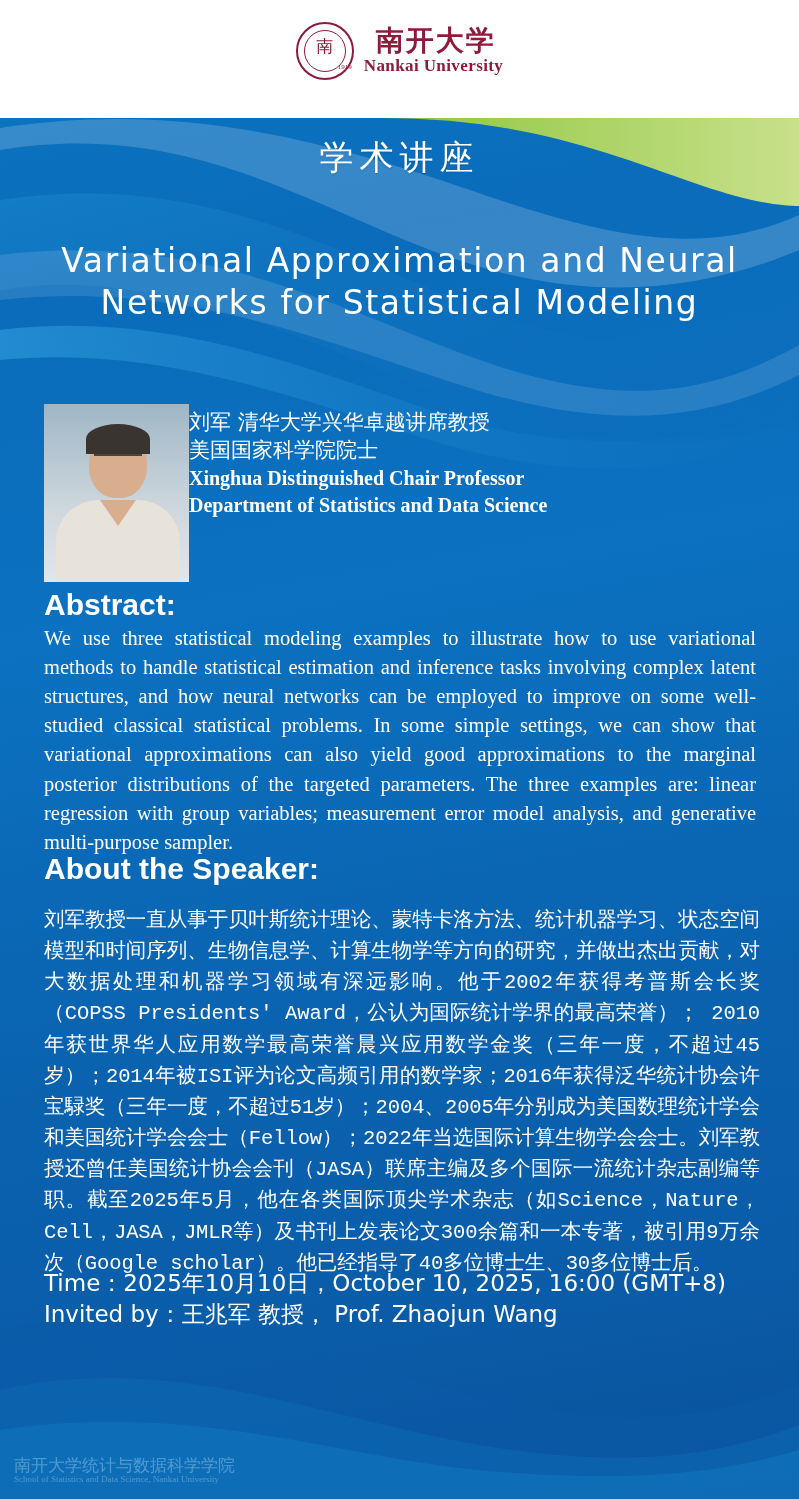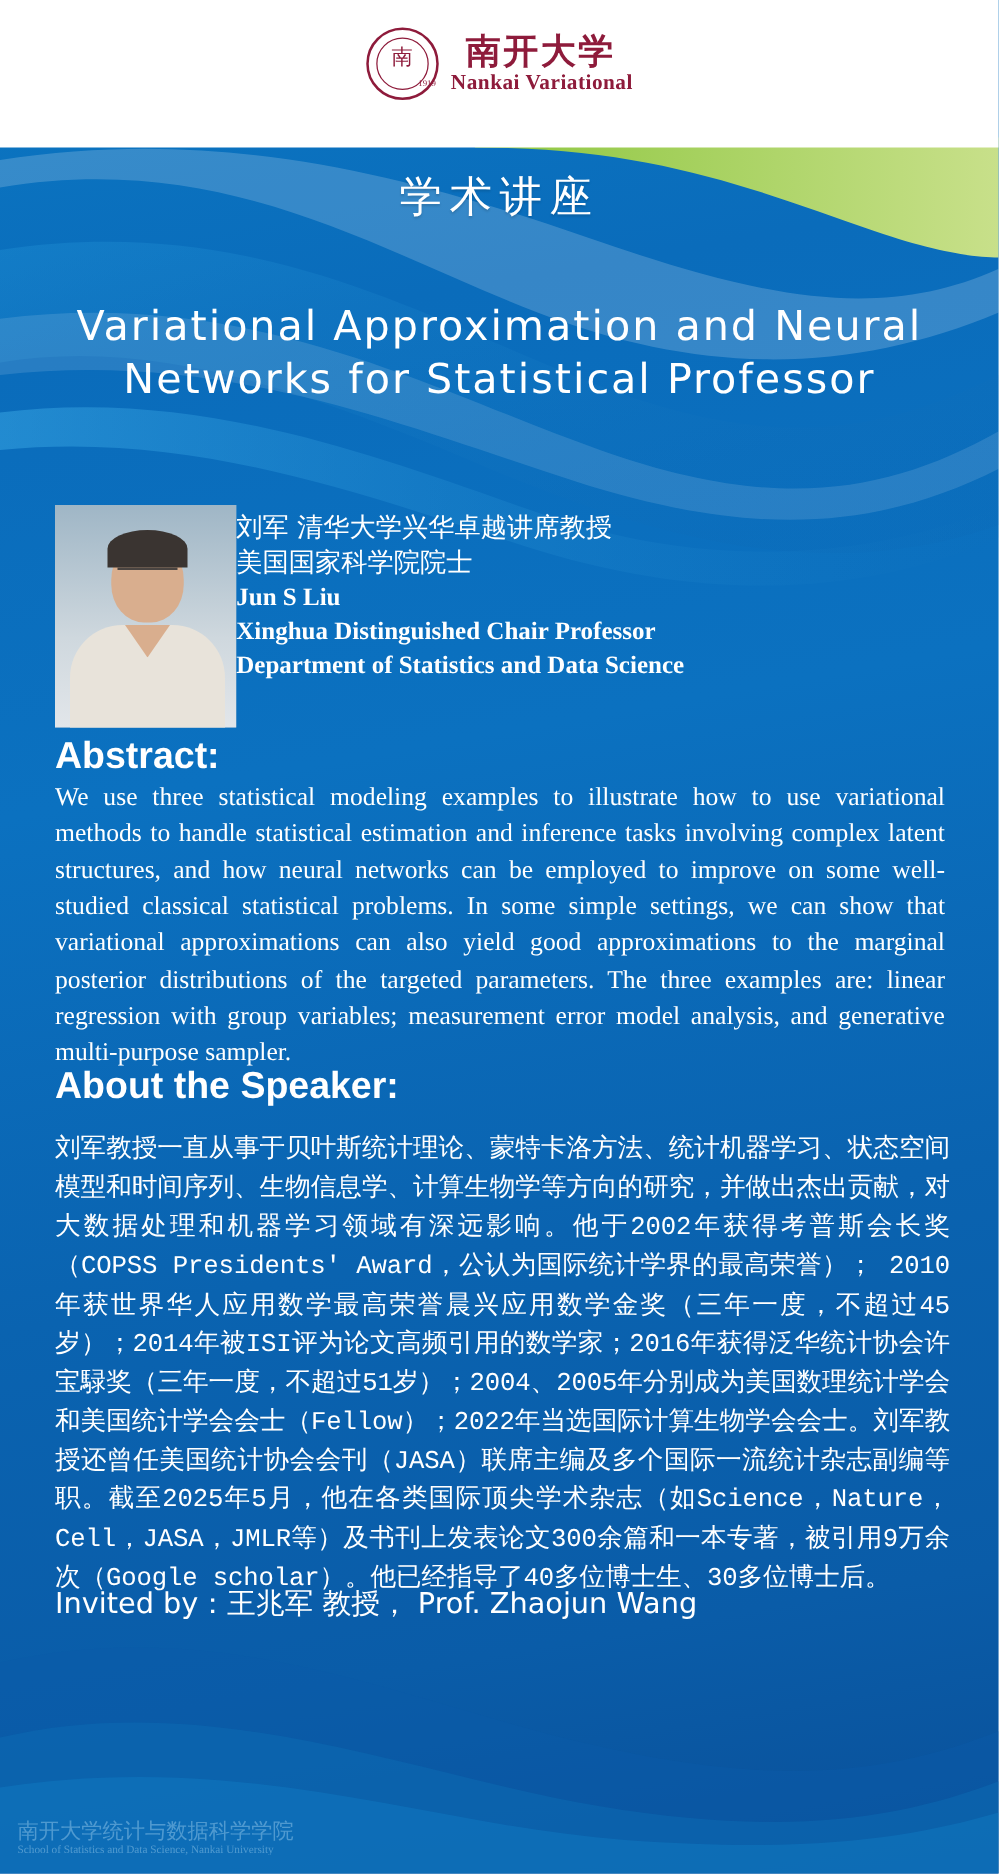--- a/index.html
+++ b/index.html
@@ -314,57 +314,57 @@
   <div class="header-band"></div>
 
   <div class="logo-wrap">
     <div class="logo-seal">
       <div class="inner"></div>
       <div class="glyph">南</div>
       <div class="year">1919</div>
     </div>
     <div class="logo-text">
       <div class="logo-cn">南开大学</div>
-      <div class="logo-en">Nankai Variational</div>
+      <div class="logo-en">Nankai University</div>
     </div>
   </div>
 
   <div class="kicker">学术讲座</div>
 
-  <div class="talk-title">Variational Approximation and Neural Networks for Statistical Professor</div>
+  <div class="talk-title">Variational Approximation and Neural Networks for Statistical Modeling</div>
 
   <div class="speaker-block">
     <div class="portrait">
       <div class="bgsky"></div>
       <div class="body"></div>
       <div class="collar"></div>
       <div class="head"></div>
       <div class="hair"></div>
       <div class="glasses"></div>
     </div>
     <div class="speaker-names">
       <div class="speaker-cn">刘军 清华大学兴华卓越讲席教授</div>
       <div class="speaker-cn">美国国家科学院院士</div>
-      <div class="speaker-en">Jun S Liu</div>
       <div class="speaker-en">Xinghua Distinguished Chair Professor</div>
       <div class="speaker-en">Department of Statistics and Data Science</div>
     </div>
   </div>
 
   <div class="abstract-block">
     <div class="section-heading">Abstract:</div>
     <div class="abstract-body">We use three statistical modeling examples to illustrate how to use variational methods to handle statistical estimation and inference tasks involving complex latent structures, and how neural networks can be employed to improve on some well-studied classical statistical problems. In some simple settings, we can show that variational approximations can also yield good approximations to the marginal posterior distributions of the targeted parameters. The three examples are: linear regression with group variables; measurement error model analysis, and generative multi-purpose sampler.</div>
   </div>
 
   <div class="about-block">
     <div class="section-heading">About the Speaker:</div>
     <div class="about-body">刘军教授一直从事于贝叶斯统计理论、蒙特卡洛方法、统计机器学习、状态空间模型和时间序列、生物信息学、计算生物学等方向的研究，并做出杰出贡献，对大数据处理和机器学习领域有深远影响。他于2002年获得考普斯会长奖（COPSS Presidents' Award，公认为国际统计学界的最高荣誉）； 2010年获世界华人应用数学最高荣誉晨兴应用数学金奖（三年一度，不超过45岁）；2014年被ISI评为论文高频引用的数学家；2016年获得泛华统计协会许宝騄奖（三年一度，不超过51岁）；2004、2005年分别成为美国数理统计学会和美国统计学会会士（Fellow）；2022年当选国际计算生物学会会士。刘军教授还曾任美国统计协会会刊（JASA）联席主编及多个国际一流统计杂志副编等职。截至2025年5月，他在各类国际顶尖学术杂志（如Science，Nature，Cell，JASA，JMLR等）及书刊上发表论文300余篇和一本专著，被引用9万余次（Google scholar）。他已经指导了40多位博士生、30多位博士后。</div>
   </div>
 
   <div class="logistics">
+    <div>Time：2025年10月10日，October 10, 2025, 16:00 (GMT+8)</div>
     <div>Invited by：王兆军 教授， Prof. Zhaojun Wang</div>
   </div>
 
   <div class="footer">
     <div class="footer-cn">南开大学统计与数据科学学院</div>
     <div class="footer-en">School of Statistics and Data Science, Nankai University</div>
   </div>
 
 </div>
 

